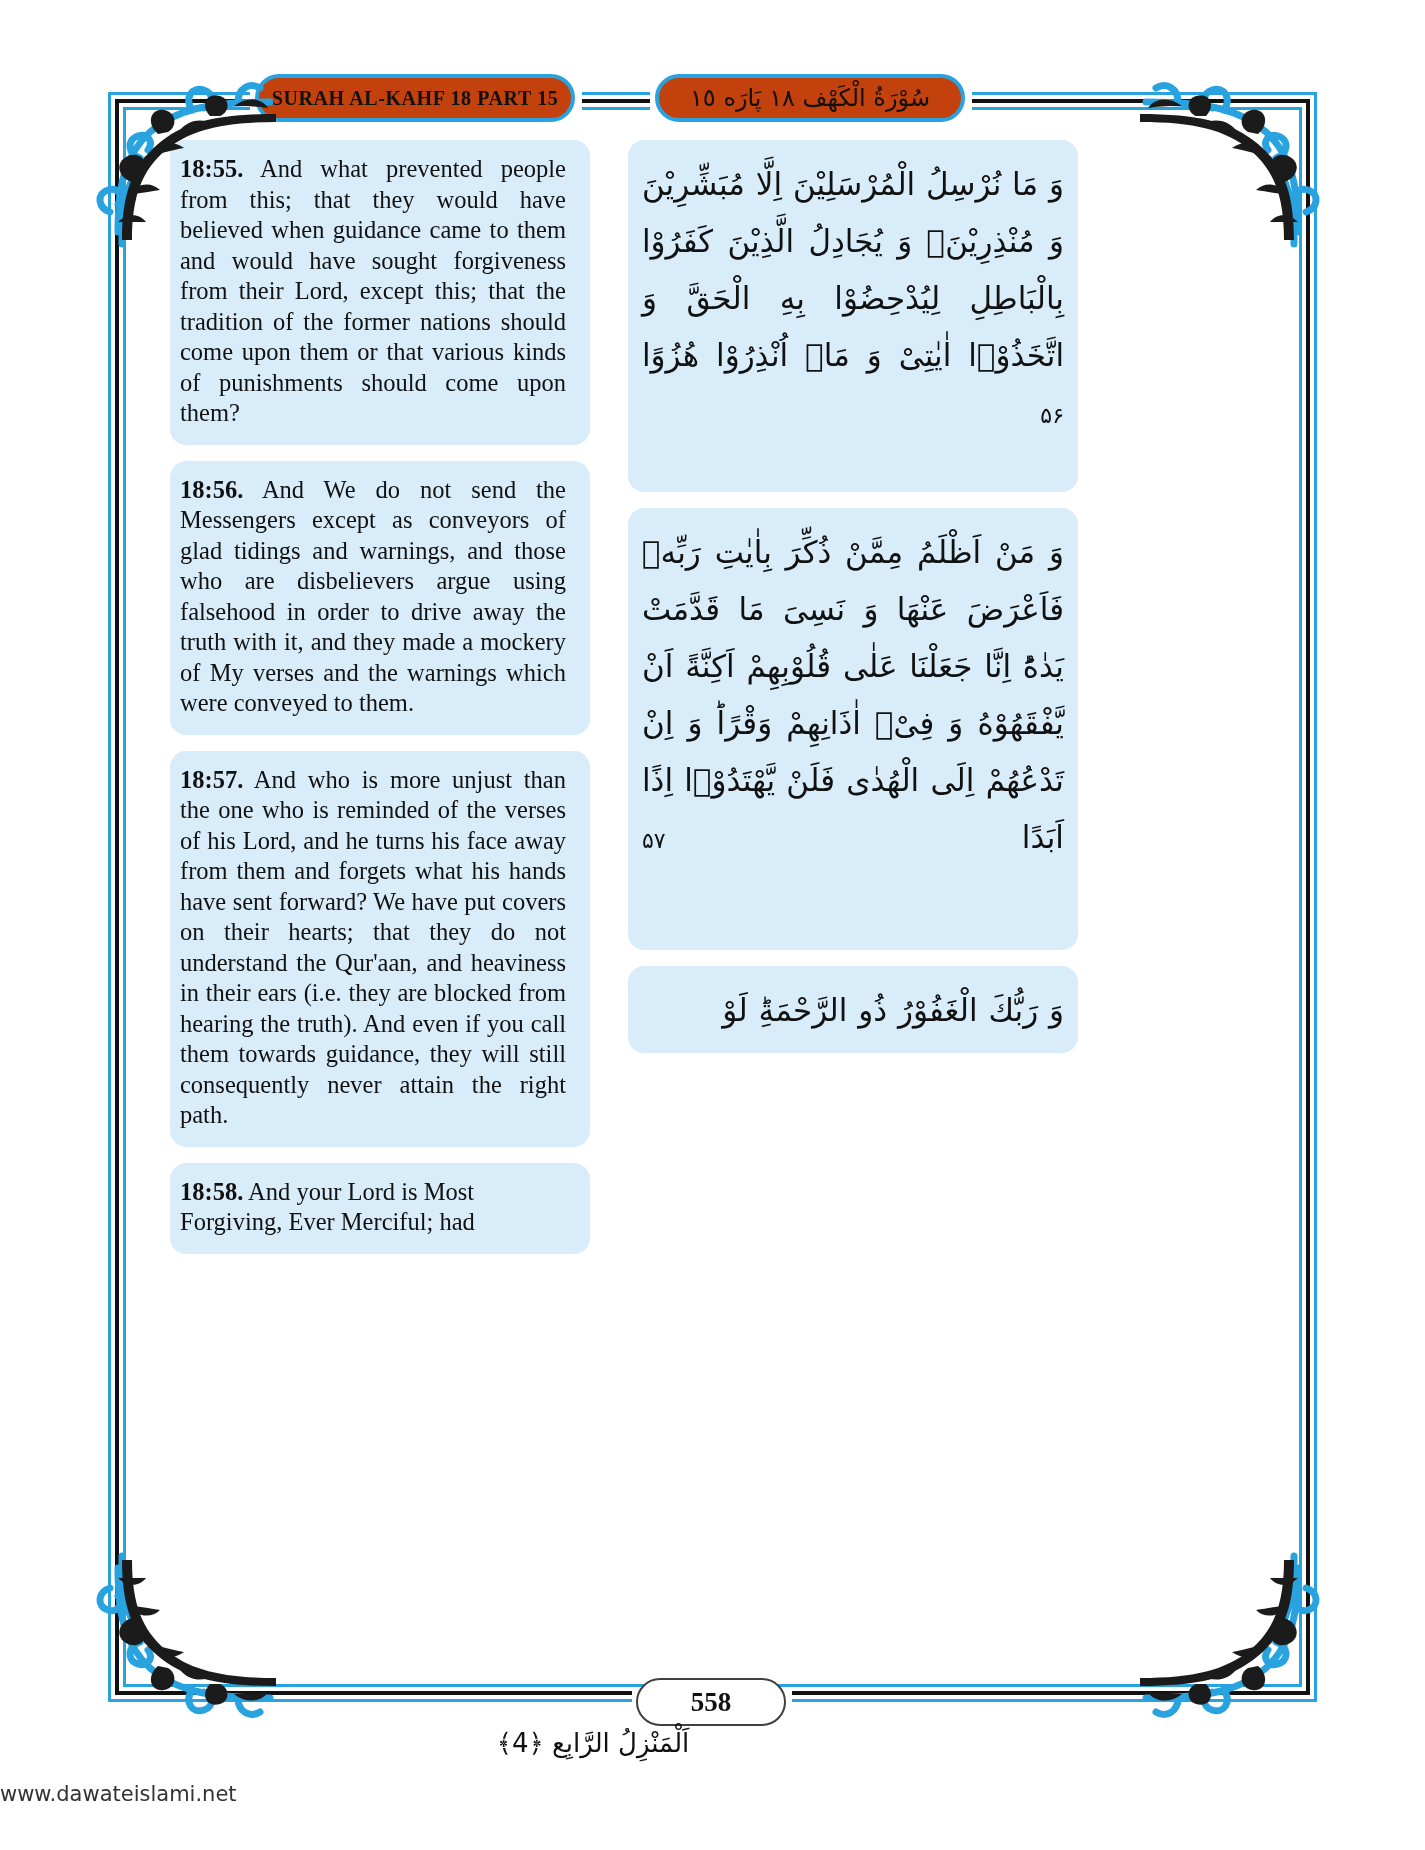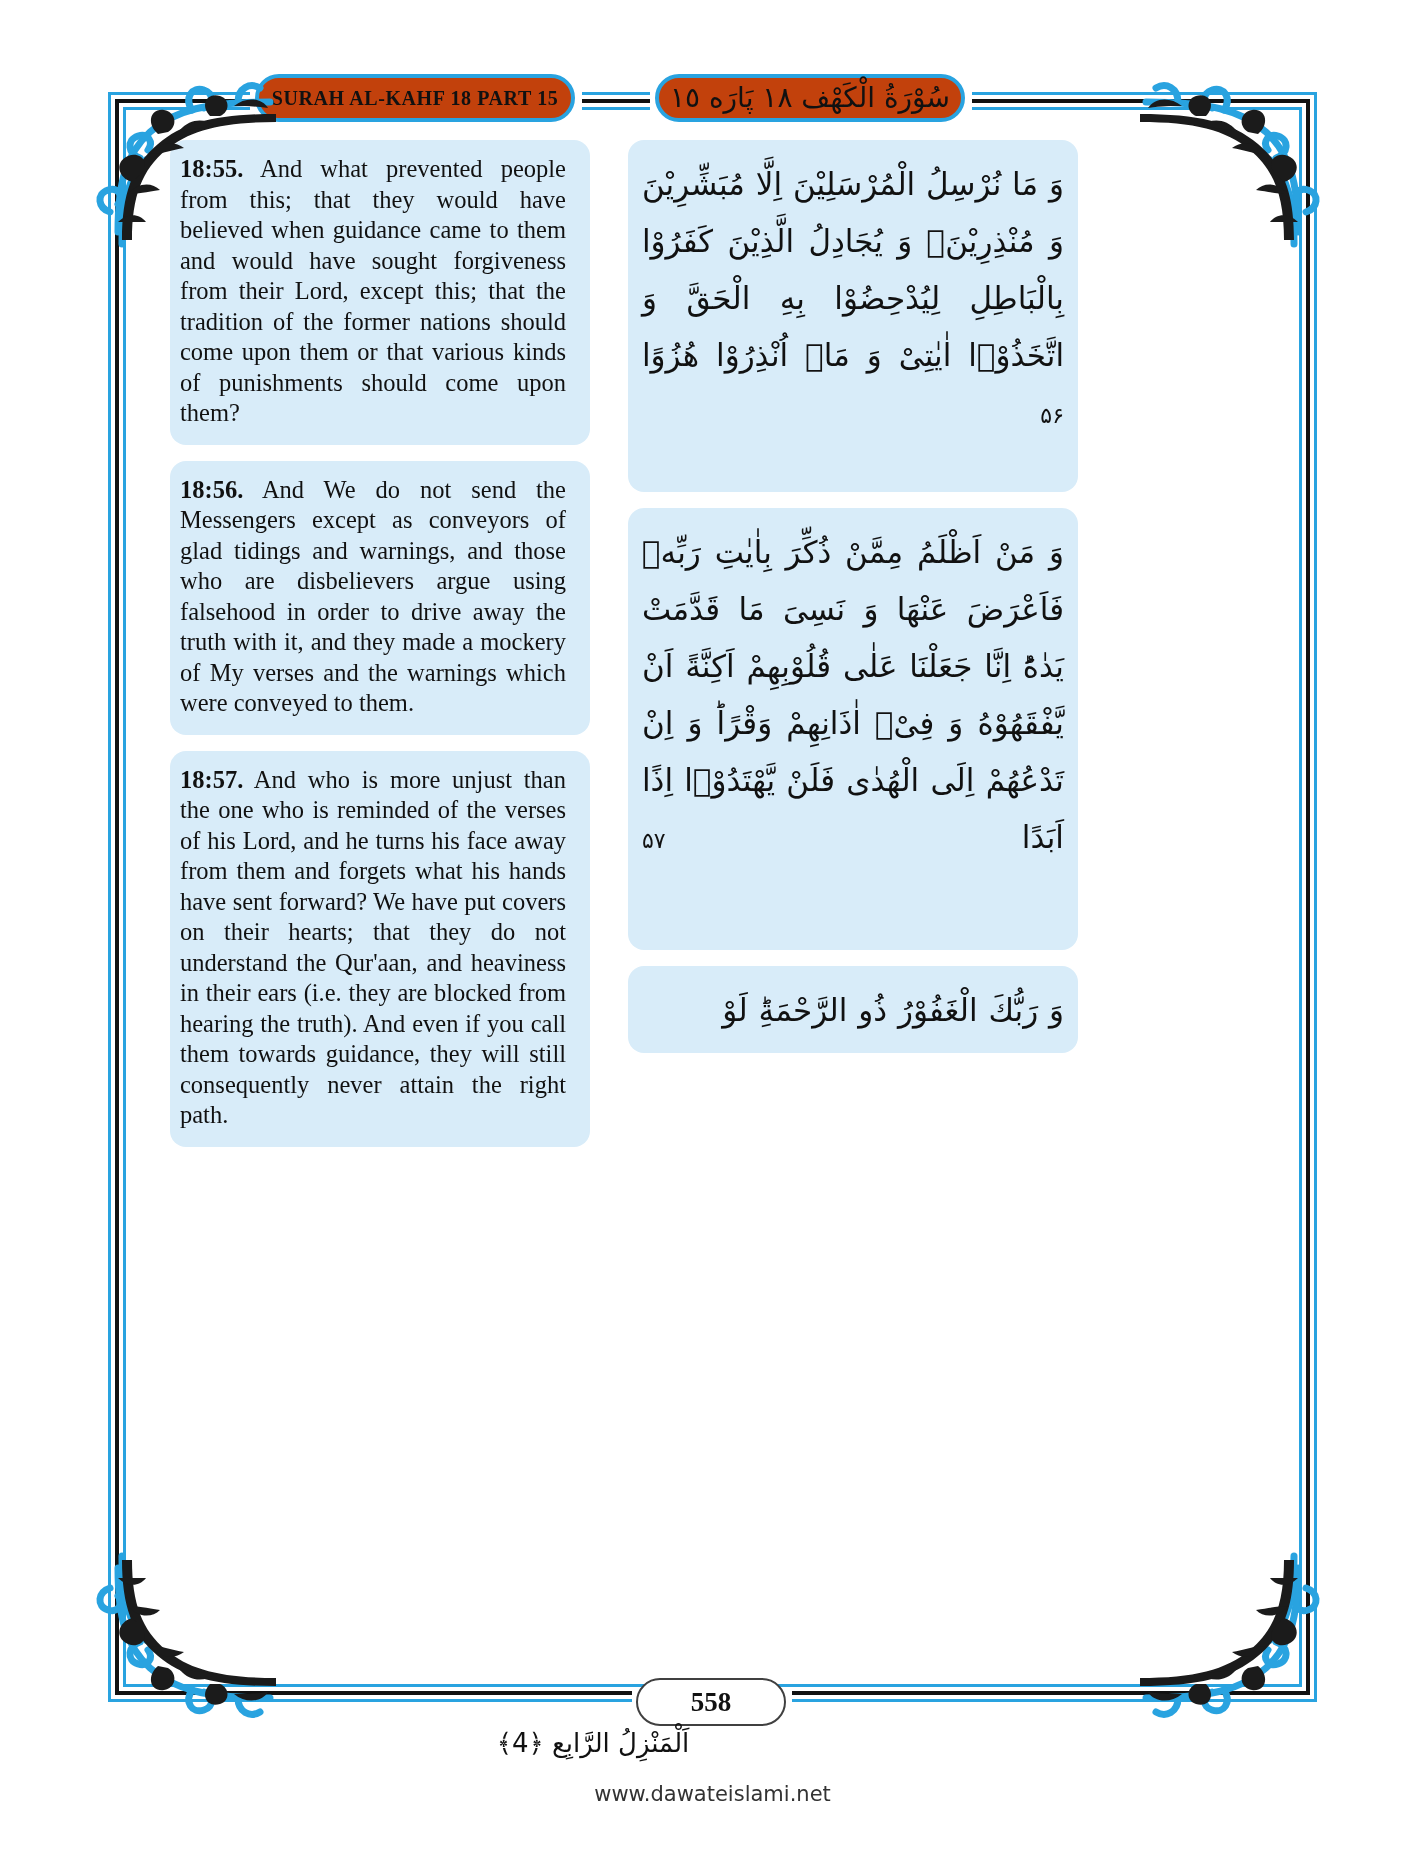--- a/index.html
+++ b/index.html
@@ -72,21 +72,21 @@
   .hdr-title {
     font-family: "Liberation Serif", serif;
     font-weight: bold;
     font-size: 20px;
     letter-spacing: 0.6px;
     color: #111111;
     white-space: nowrap;
   }
   .hdr-title-ar {
     font-family: "DejaVu Sans", sans-serif;
-    font-size: 28px;
+    font-size: 24px;
     color: #111111;
     direction: rtl;
     white-space: nowrap;
     line-height: 1;
   }
 
   
   .ornament {
     position: absolute;
     width: 190px;
@@ -179,21 +179,20 @@
     font-family: "DejaVu Sans", sans-serif;
     font-size: 26px;
     color: #111111;
     direction: rtl;
   }
   .footer-url {
     position: absolute;
     z-index: 7;
     left: 0; top: 1782px;
     width: 1425px;
-    text-align: center;
     font-family: "DejaVu Sans", sans-serif;
     font-size: 21px;
     color: #333333;
   }
 </style>
 </head>
 <body>
 
 <div class="page">
 
@@ -311,20 +310,24 @@
       <div class="verse-en">
         <span class="verse-num">18:56.</span>
         <span>And We do not send the Messengers except as conveyors of glad tidings and warnings, and those who are disbelievers argue using falsehood in order to drive away the truth with it, and they made a mockery of My verses and the warnings which were conveyed to them.</span>
       </div>
 
       <div class="verse-en">
         <span class="verse-num">18:57.</span>
         <span>And who is more unjust than the one who is reminded of the verses of his Lord, and he turns his face away from them and forgets what his hands have sent forward? We have put covers on their hearts; that they do not understand the Qur'aan, and heaviness in their ears (i.e. they are blocked from hearing the truth). And even if you call them towards guidance, they will still consequently never attain the right path.</span>
       </div>
 
+      <div class="verse-en" style="text-align:left;">
+        <span class="verse-num">18:58.</span>
+        <span>And your Lord is Most Forgiving, Ever Merciful; had</span>
+      </div>
 
     </div>
 
     <div class="col-ar">
 
 
       <div class="verse-ar" style="height:352px;">
         <span>وَ مَا نُرْسِلُ الْمُرْسَلِیْنَ اِلَّا مُبَشِّرِیْنَ وَ مُنْذِرِیْنَۚ وَ یُجَادِلُ الَّذِیْنَ كَفَرُوْا بِالْبَاطِلِ لِیُدْحِضُوْا بِهِ الْحَقَّ وَ اتَّخَذُوْۤا اٰیٰتِیْ وَ مَاۤ اُنْذِرُوْا هُزُوًا</span>
         <span class="ayah-mark">۵۶</span>
       </div>

